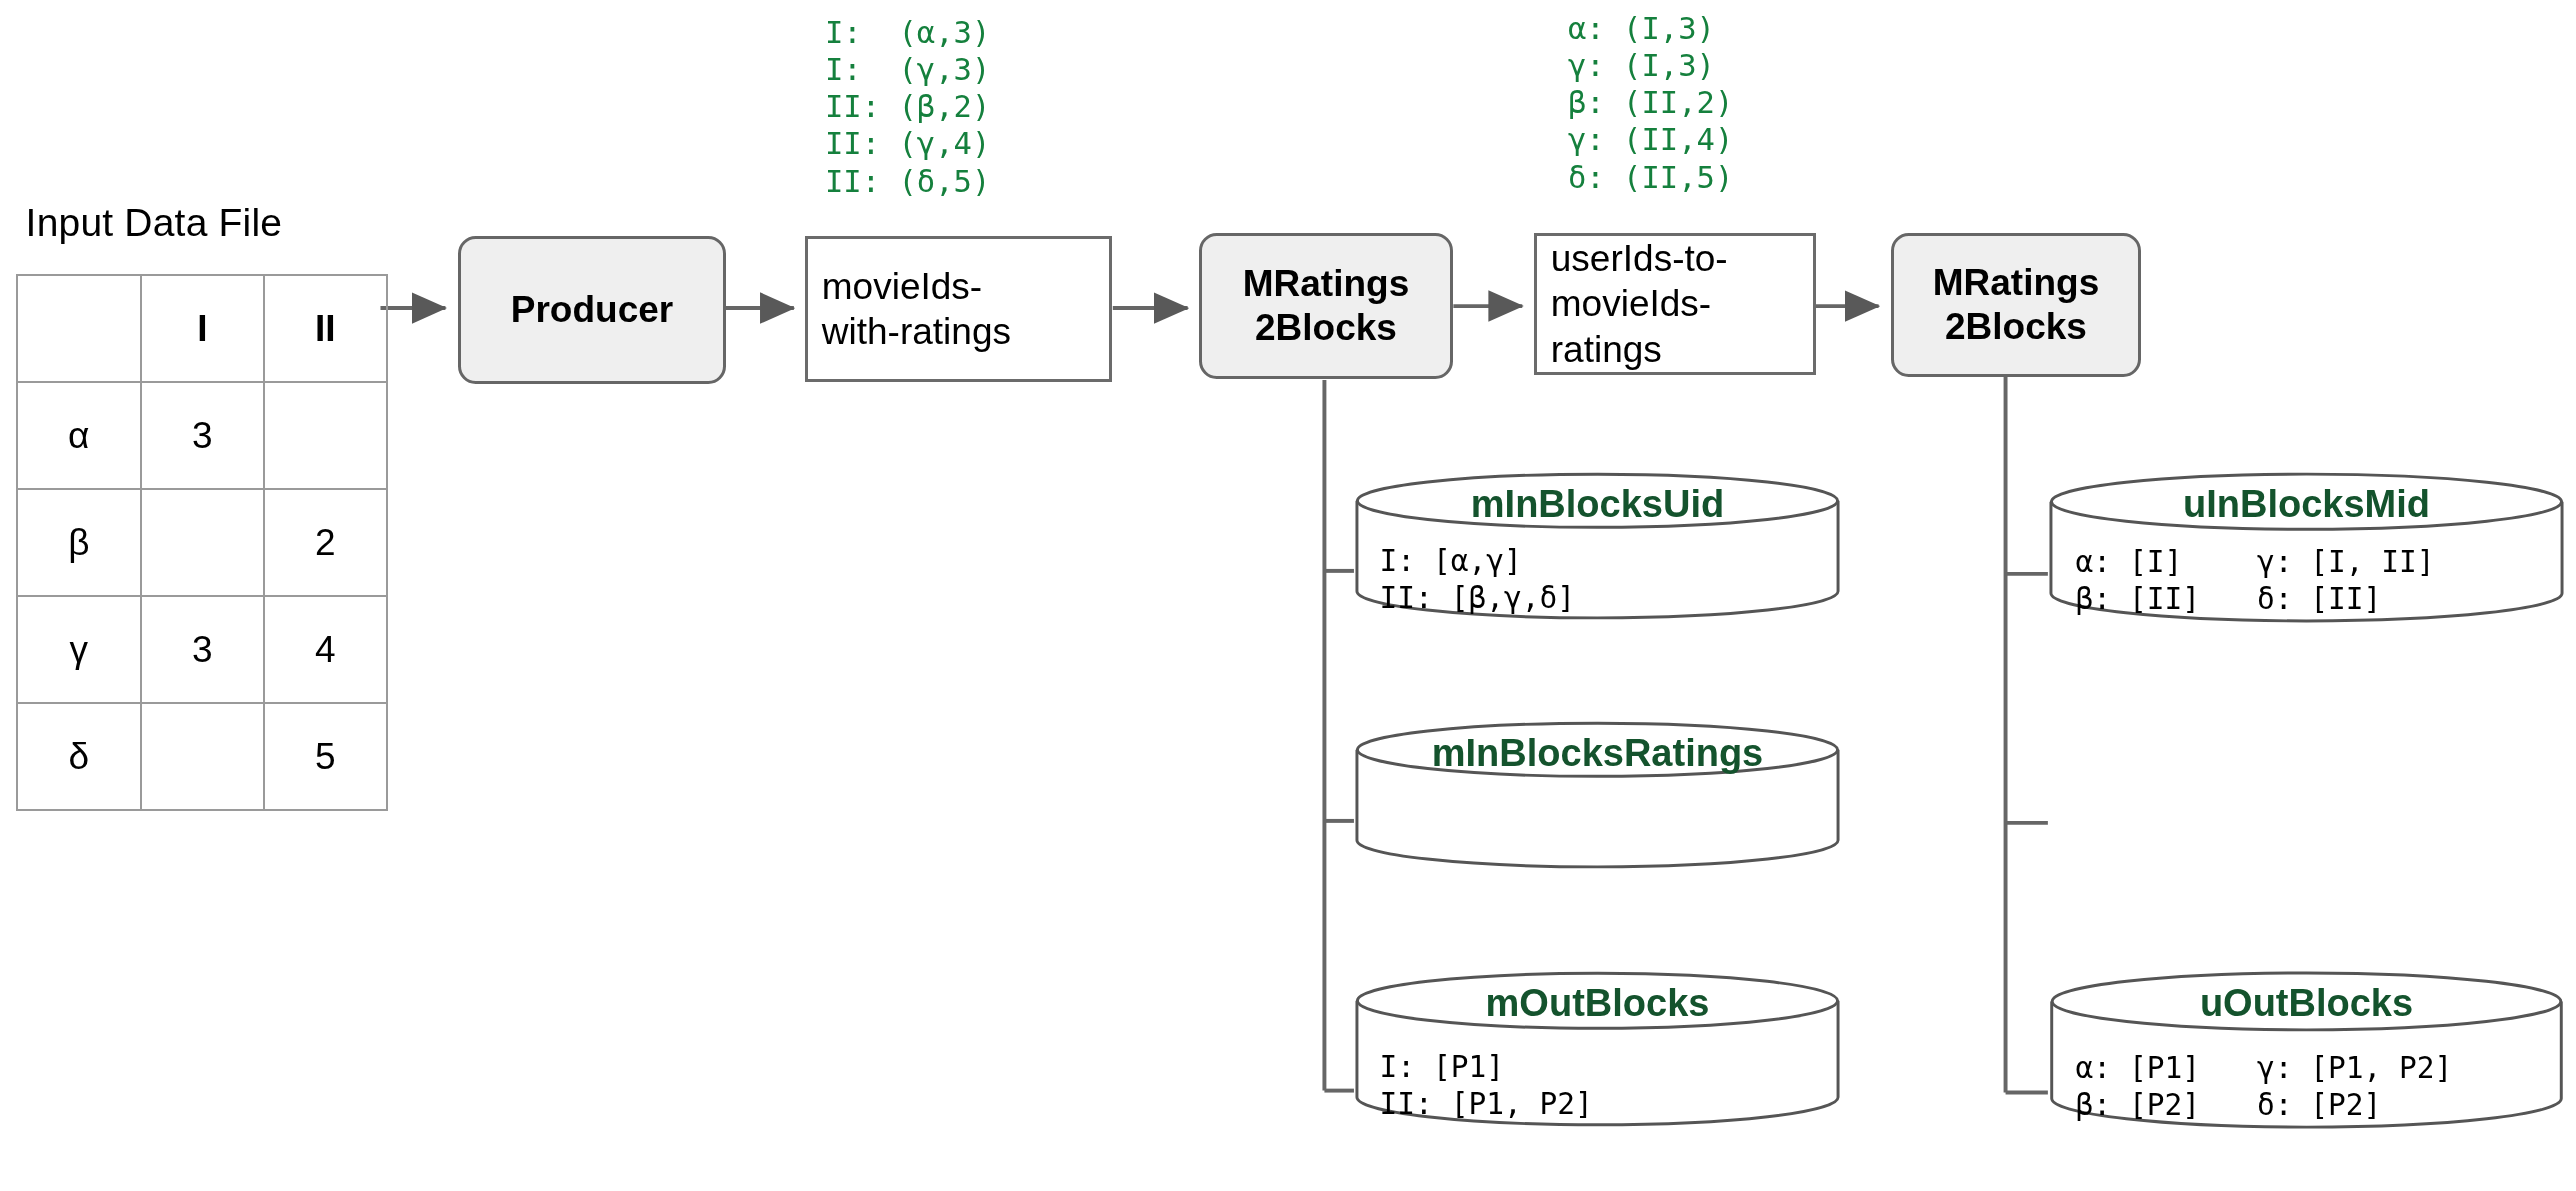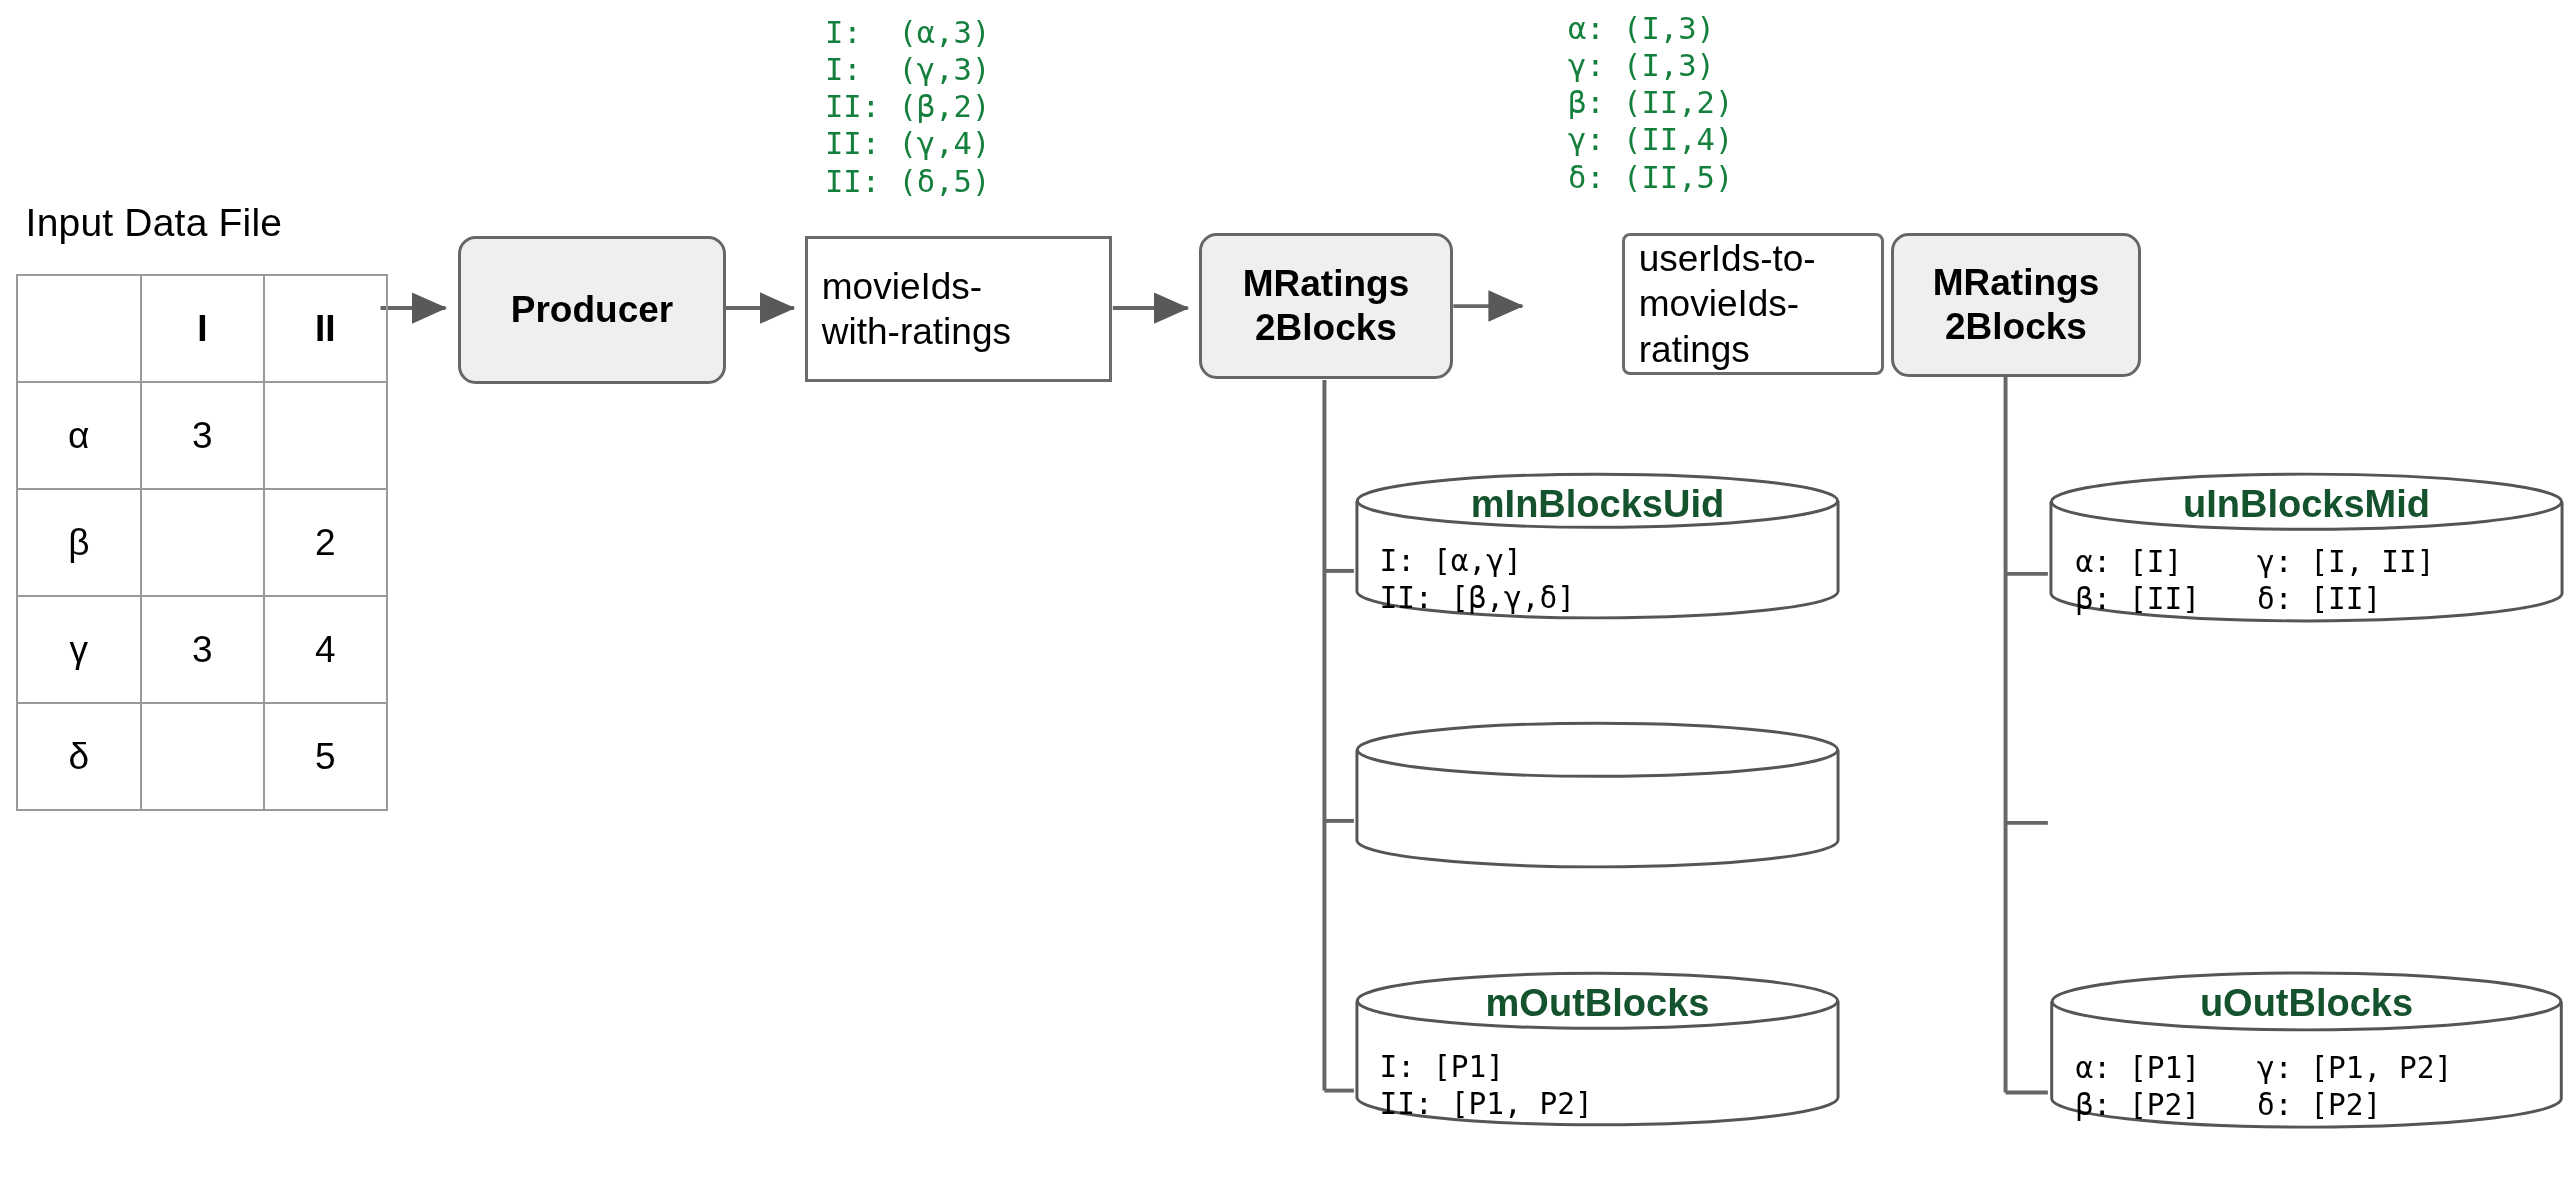--- a/index.html
+++ b/index.html
@@ -70,21 +70,21 @@
     text-align: left;
     color: #000;
     font-size: 37px;
     line-height: 1.22;
     padding-left: 13.8px;
   }
 
   #producer-box   { left: 458px;  top: 236px; width: 268px; height: 148px; }
   #movieids-box   { left: 805px;  top: 236px; width: 307px; height: 146px; }
   #mratings-box   { left: 1199px; top: 233px; width: 254px; height: 146px; }
-  #userids-box    { left: 1622px; top: 233px; width: 262px; height: 142px; border-radius: 8px; }
+  #userids-box    { left: 1534px; top: 233px; width: 282px; height: 142px; }
   #uratings-box   { left: 1891px; top: 233px; width: 250px; height: 144px; }
 
   
   .mono-list {
     font-family: "DejaVu Sans Mono", "Liberation Mono", monospace;
     font-size: 30.5px;
     line-height: 1.22;
     color: #15803d;
     white-space: pre;
   }
@@ -220,20 +220,21 @@
     <div class="cyl-title" style="top:11.8px;">mInBlocksUid</div>
     <div class="cyl-body" style="left:25.6px; top:72px;">I: [α,γ]
 II: [β,γ,δ]</div>
   </div>
 
   <div class="abs cyl" style="left:1354px; top:720px; width:487px; height:150px;">
     <svg class="cyl-svg" width="487" height="150" viewBox="0 0 495 152">
       <path d="M3,30 L3,122 A 244 27 0 0 0 492 122 L492,30" fill="#ffffff" stroke="#555555" stroke-width="3"></path>
       <ellipse cx="247.5" cy="30" rx="244" ry="27" fill="#ffffff" stroke="#555555" stroke-width="3"></ellipse>
     </svg>
+    <div class="cyl-title" style="top:11.8px;">mInBlocksRatings</div>
   </div>
 
   <div class="abs cyl" style="left:1354px; top:969px; width:487px; height:160px;">
     <svg class="cyl-svg" width="487" height="160" viewBox="0 0 495 162">
       <path d="M3,32 L3,130 A 244 28 0 0 0 492 130 L492,32" fill="#ffffff" stroke="#555555" stroke-width="3"></path>
       <ellipse cx="247.5" cy="32" rx="244" ry="28" fill="#ffffff" stroke="#555555" stroke-width="3"></ellipse>
     </svg>
     <div class="cyl-title" style="top:12.8px;">mOutBlocks</div>
     <div class="cyl-body" style="left:25.6px; top:80px;">I: [P1]
 II: [P1, P2]</div>

